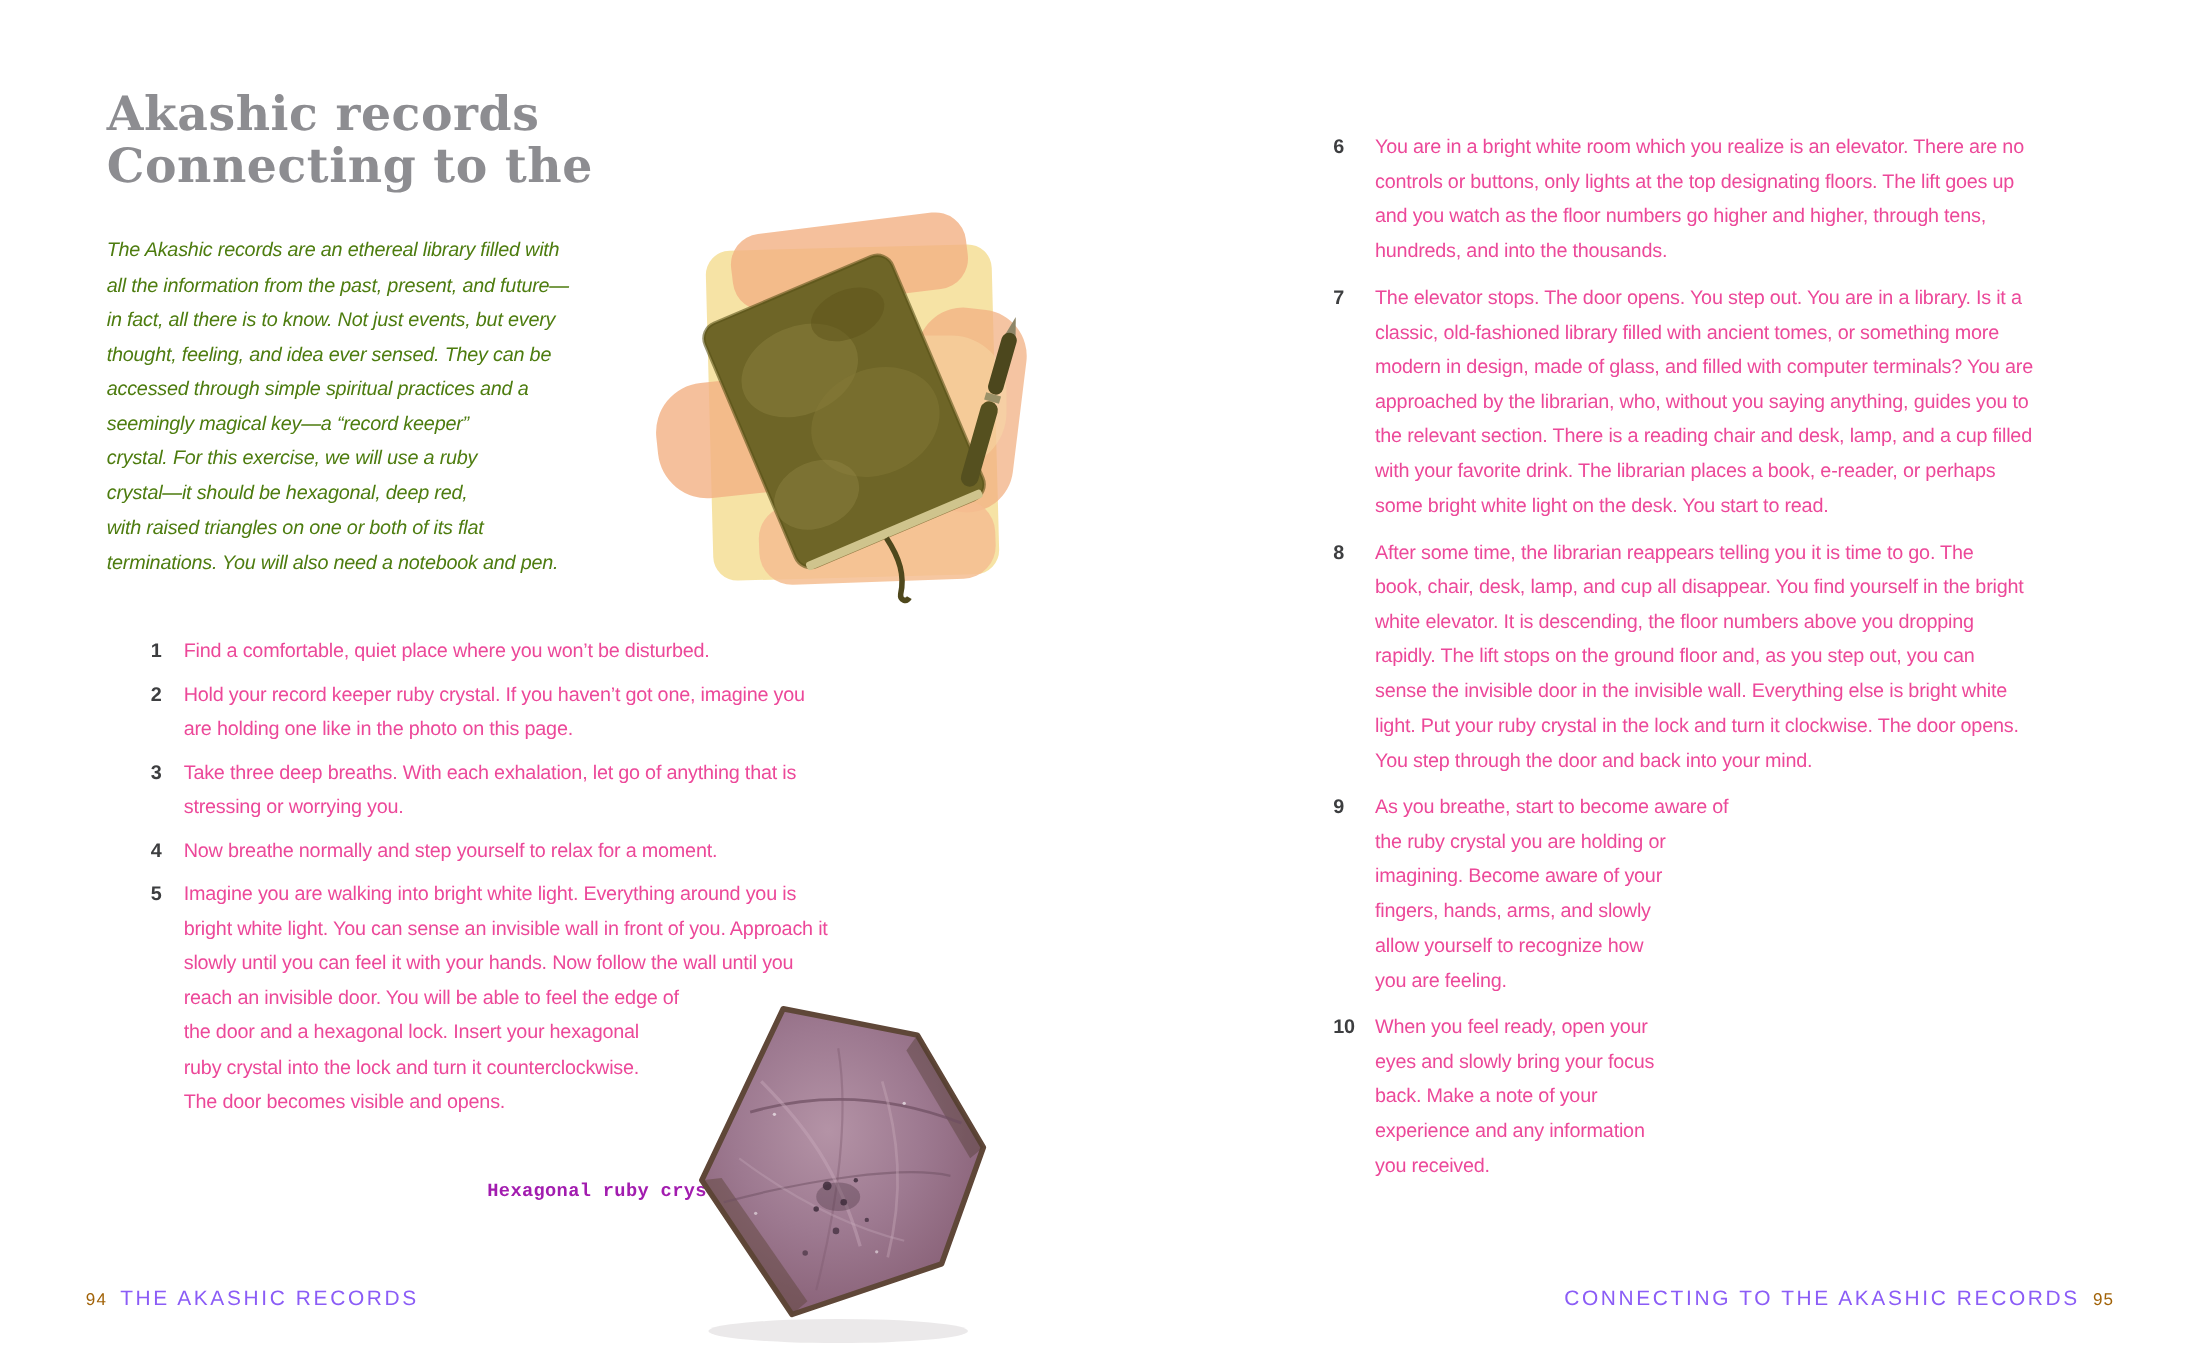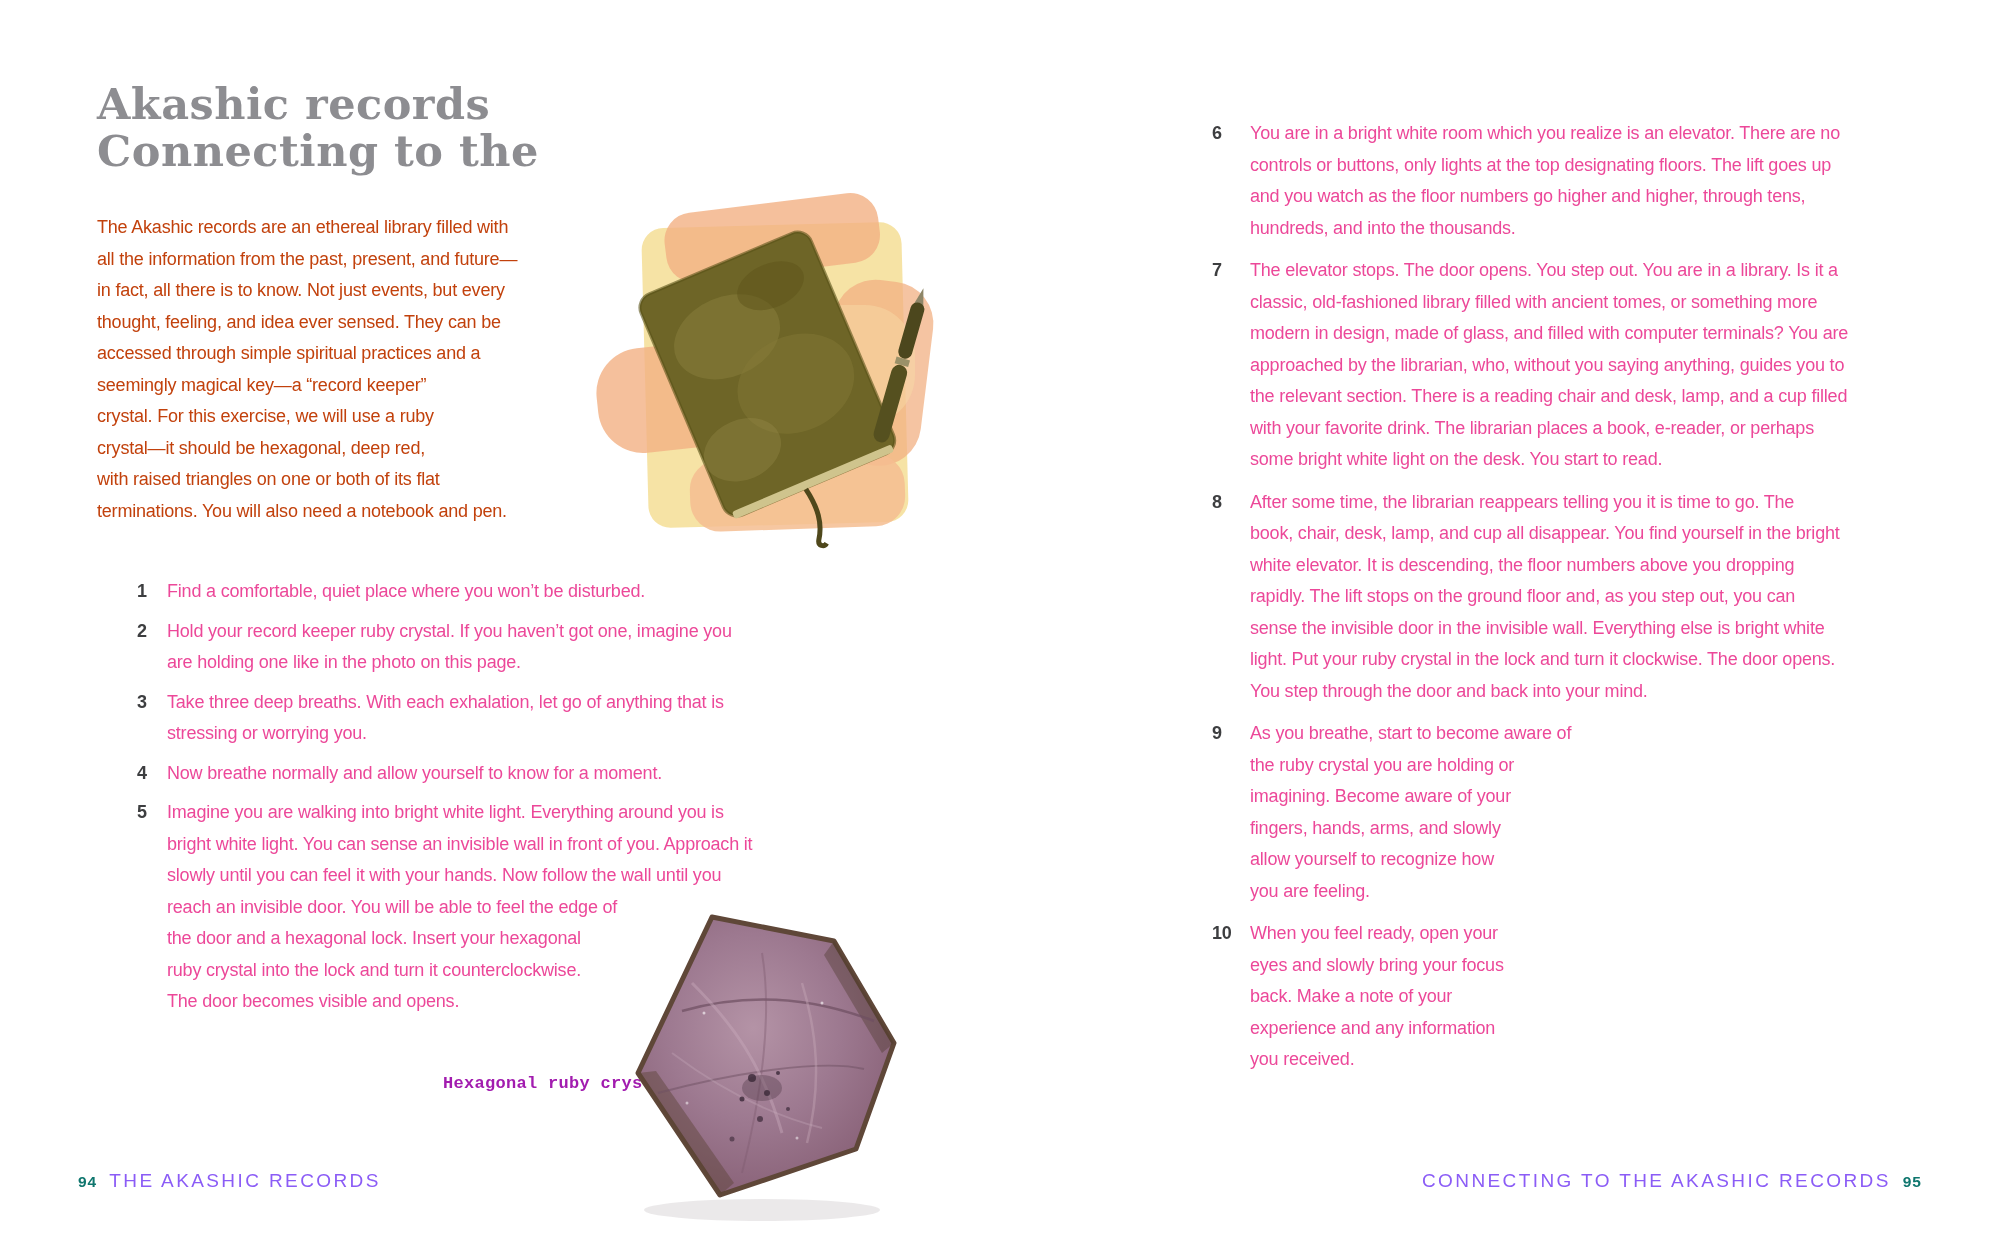--- a/index.html
+++ b/index.html
@@ -38,21 +38,22 @@
 
   .intro {
     position: absolute;
     left: 97px;
     top: 212px;
     width: 560px;
     font-size: 18px;
     letter-spacing: -0.2px;
     line-height: 31.5px;
     white-space: pre-line;
-    color: #c2410c;
+    color: #4d7c0f;
+    font-style: italic;
   }
 
   .steps {
     position: absolute;
     font-size: 18px;
     letter-spacing: -0.2px;
     line-height: 31.5px;
   }
   .steps-left  { left: 97px;  top: 558px; width: 800px; }
   .steps-right { left: 172px; top: 100px; width: 760px; }
@@ -89,22 +90,22 @@
     position: absolute;
     top: 1170px;
     display: flex;
     align-items: baseline;
     gap: 12px;
   }
   .footer-left  { left: 78px; }
   .footer-right { right: 78px; }
   .footer .pagenum {
     font-size: 15.5px;
-    font-weight: 700;
-    color: #0f766e;
+    font-weight: 400;
+    color: #a16207;
     letter-spacing: 1px;
   }
   .footer .running-head {
     font-size: 19px;
     letter-spacing: 2.4px;
     color: #8b5cf6;
   }
 
   .illus {
     position: absolute;
@@ -174,21 +175,21 @@
       <span class="step-text">Hold your record keeper ruby crystal. If you haven’t got one, imagine you
 are holding one like in the photo on this page.</span>
     </li>
     <li class="step">
       <span class="step-num">3</span>
       <span class="step-text">Take three deep breaths. With each exhalation, let go of anything that is
 stressing or worrying you.</span>
     </li>
     <li class="step">
       <span class="step-num">4</span>
-      <span class="step-text">Now breathe normally and allow yourself to know for a moment.</span>
+      <span class="step-text">Now breathe normally and step yourself to relax for a moment.</span>
     </li>
     <li class="step">
       <span class="step-num">5</span>
       <span class="step-text">Imagine you are walking into bright white light. Everything around you is
 bright white light. You can sense an invisible wall in front of you. Approach it
 slowly until you can feel it with your hands. Now follow the wall until you
 reach an invisible door. You will be able to feel the edge of
 the door and a hexagonal lock. Insert your hexagonal
 ruby crystal into the lock and turn it counterclockwise.
 The door becomes visible and opens.</span>

